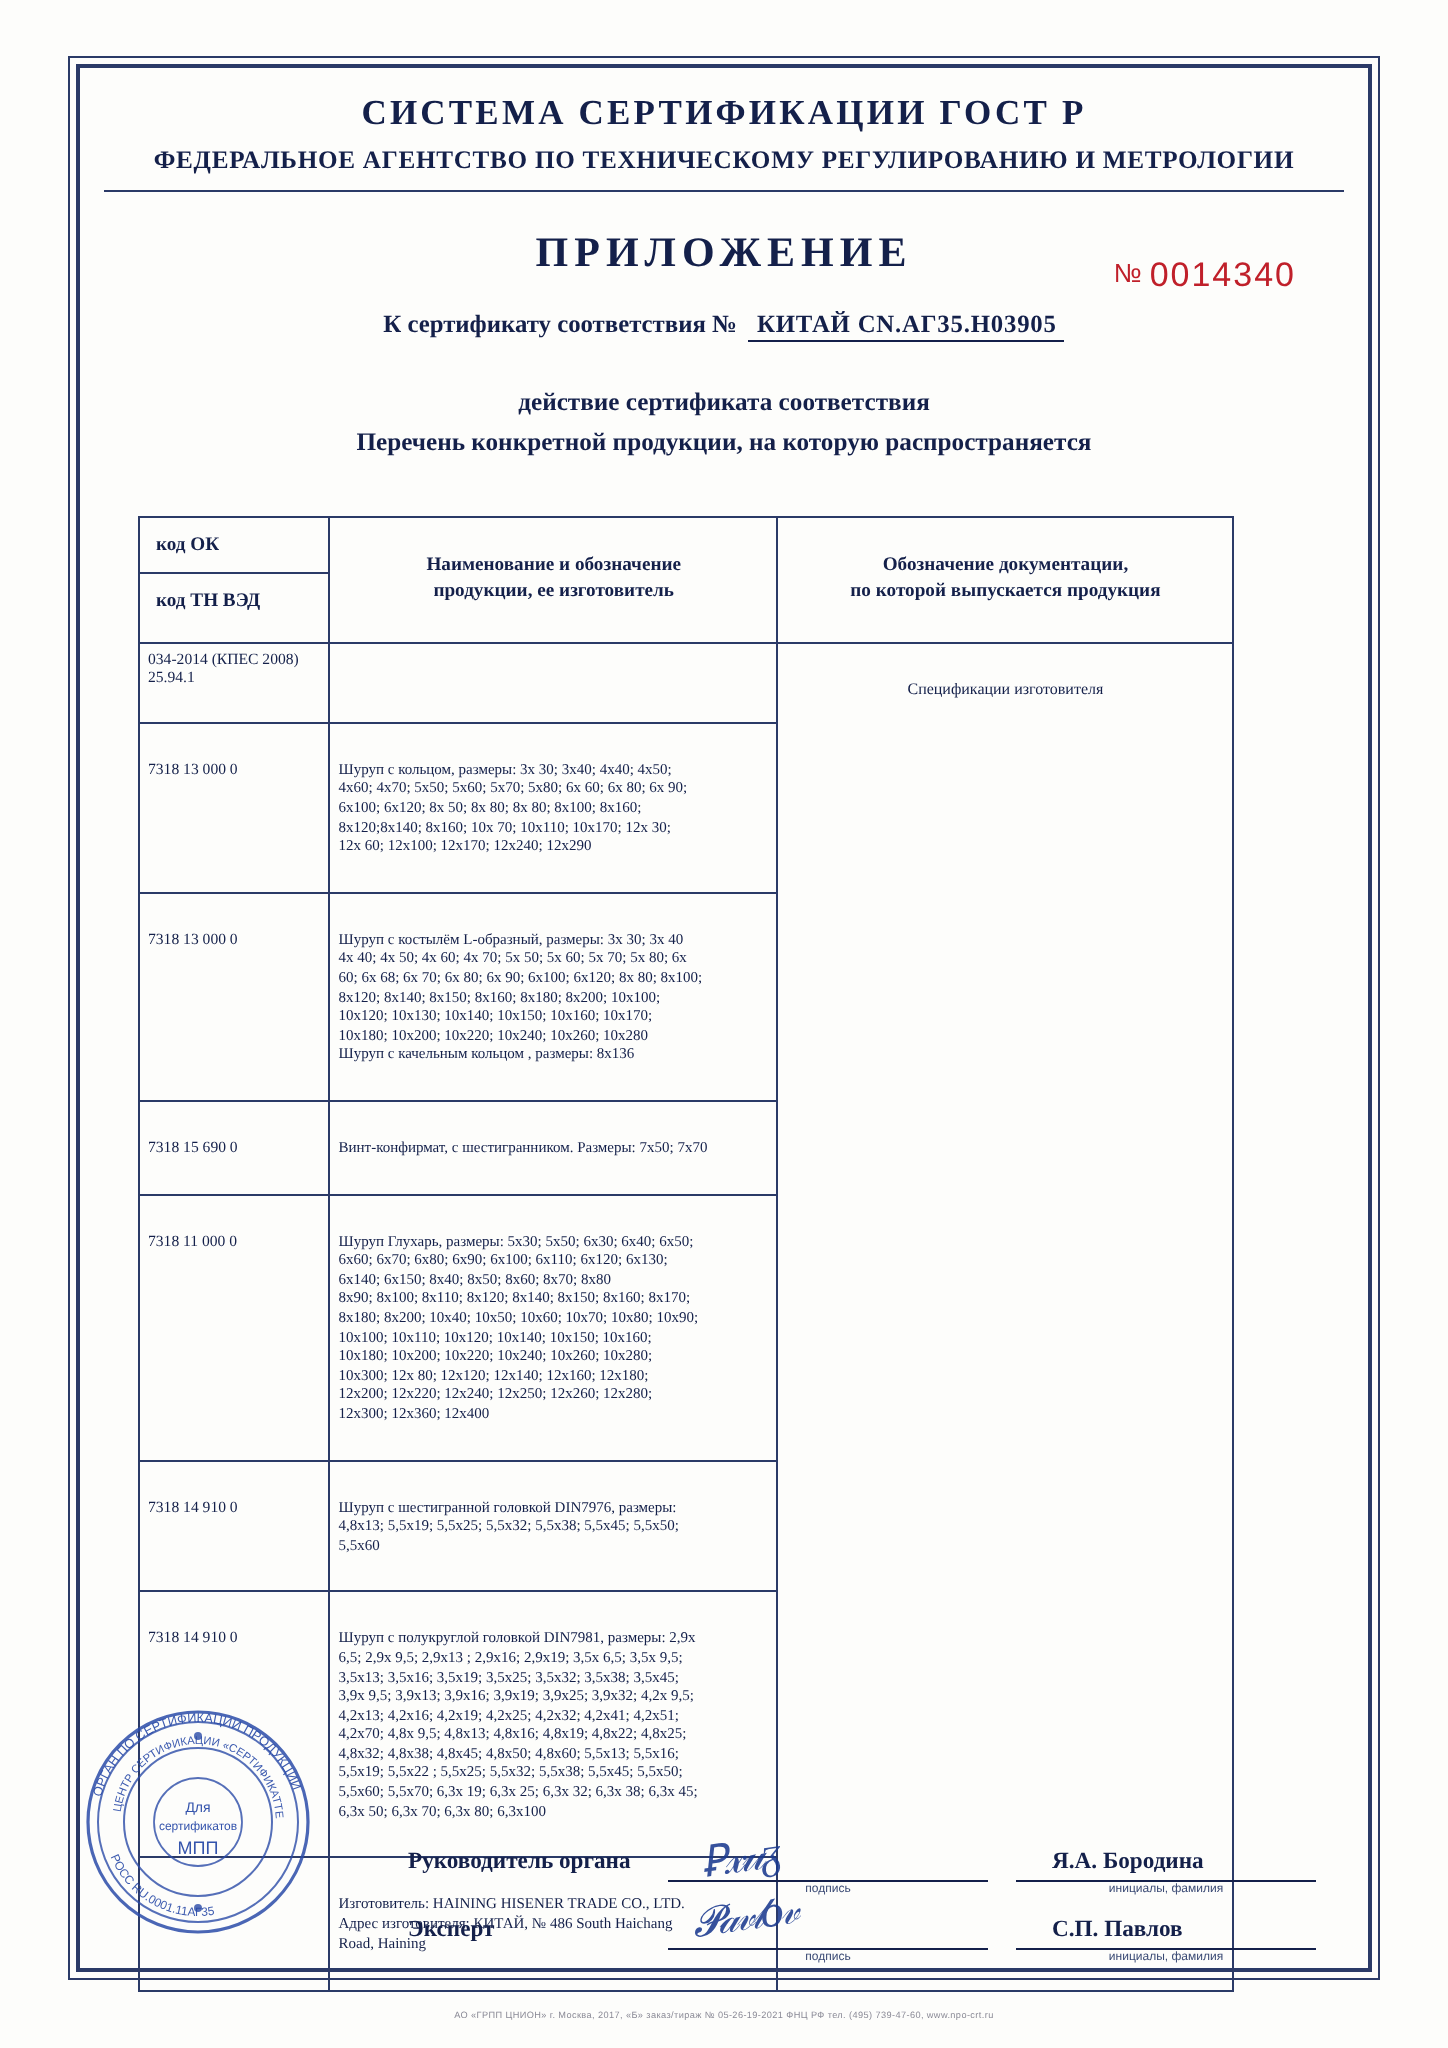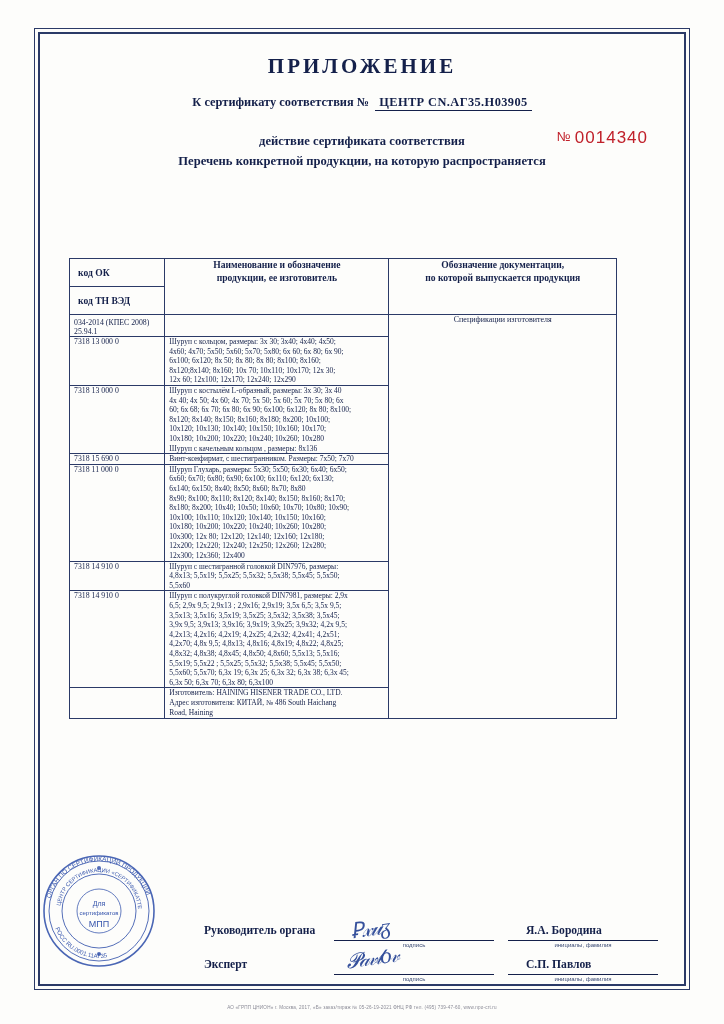--- a/index.html
+++ b/index.html
@@ -120,21 +120,21 @@
     left: 27px;
     top: 222px;
     width: 548px;
     border-collapse: collapse;
     font-size: 7.6px;
     color: #14204a;
   }
   table.list td, table.list th {
     border: 1px solid #2b3a67;
     vertical-align: top;
-    padding: 0 4px;
+    padding: 18px 4px;
   }
   .th-col1 { width: 108px; padding: 0 !important; }
   .th-col2 { width: 250px; }
   .th-col3 { width: 254px; margin-top: 33px; }
   .hdrcell {
     text-align: center;
     font-size: 9.6px;
     font-weight: bold;
     line-height: 1.35;
     padding: 10px 6px;
@@ -259,29 +259,34 @@
 </style>
 </head>
 <body>
 
 <div class="page">
   <div class="outer-frame"></div>
   <div class="inner-frame"></div>
 
   <div class="content">
 
+    <div class="hdr">
+      <div class="hdr-line1">СИСТЕМА СЕРТИФИКАЦИИ ГОСТ Р</div>
+      <div class="hdr-line2">ФЕДЕРАЛЬНОЕ АГЕНТСТВО ПО ТЕХНИЧЕСКОМУ РЕГУЛИРОВАНИЮ И МЕТРОЛОГИИ</div>
+      <div class="hdr-rule"></div>
+    </div>
 
     <div class="blank-num">
       <span class="nmark">№</span><span>0014340</span>
     </div>
 
     <div class="title-pril">ПРИЛОЖЕНИЕ</div>
 
     <div class="cert-line">
-      <span class="cert-label">К сертификату соответствия №</span><span class="cert-no">ЦЕНТР CN.АГ35.Н03905</span>
+      <span class="cert-label">К сертификату соответствия №</span><span class="cert-no">КИТАЙ CN.АГ35.Н03905</span>
     </div>
 
     <div class="subtitle">
       <div>действие сертификата соответствия</div>
       <div>Перечень конкретной продукции,  на которую распространяется</div>
     </div>
 
     <table class="list">
       <tbody>
           <tr>

